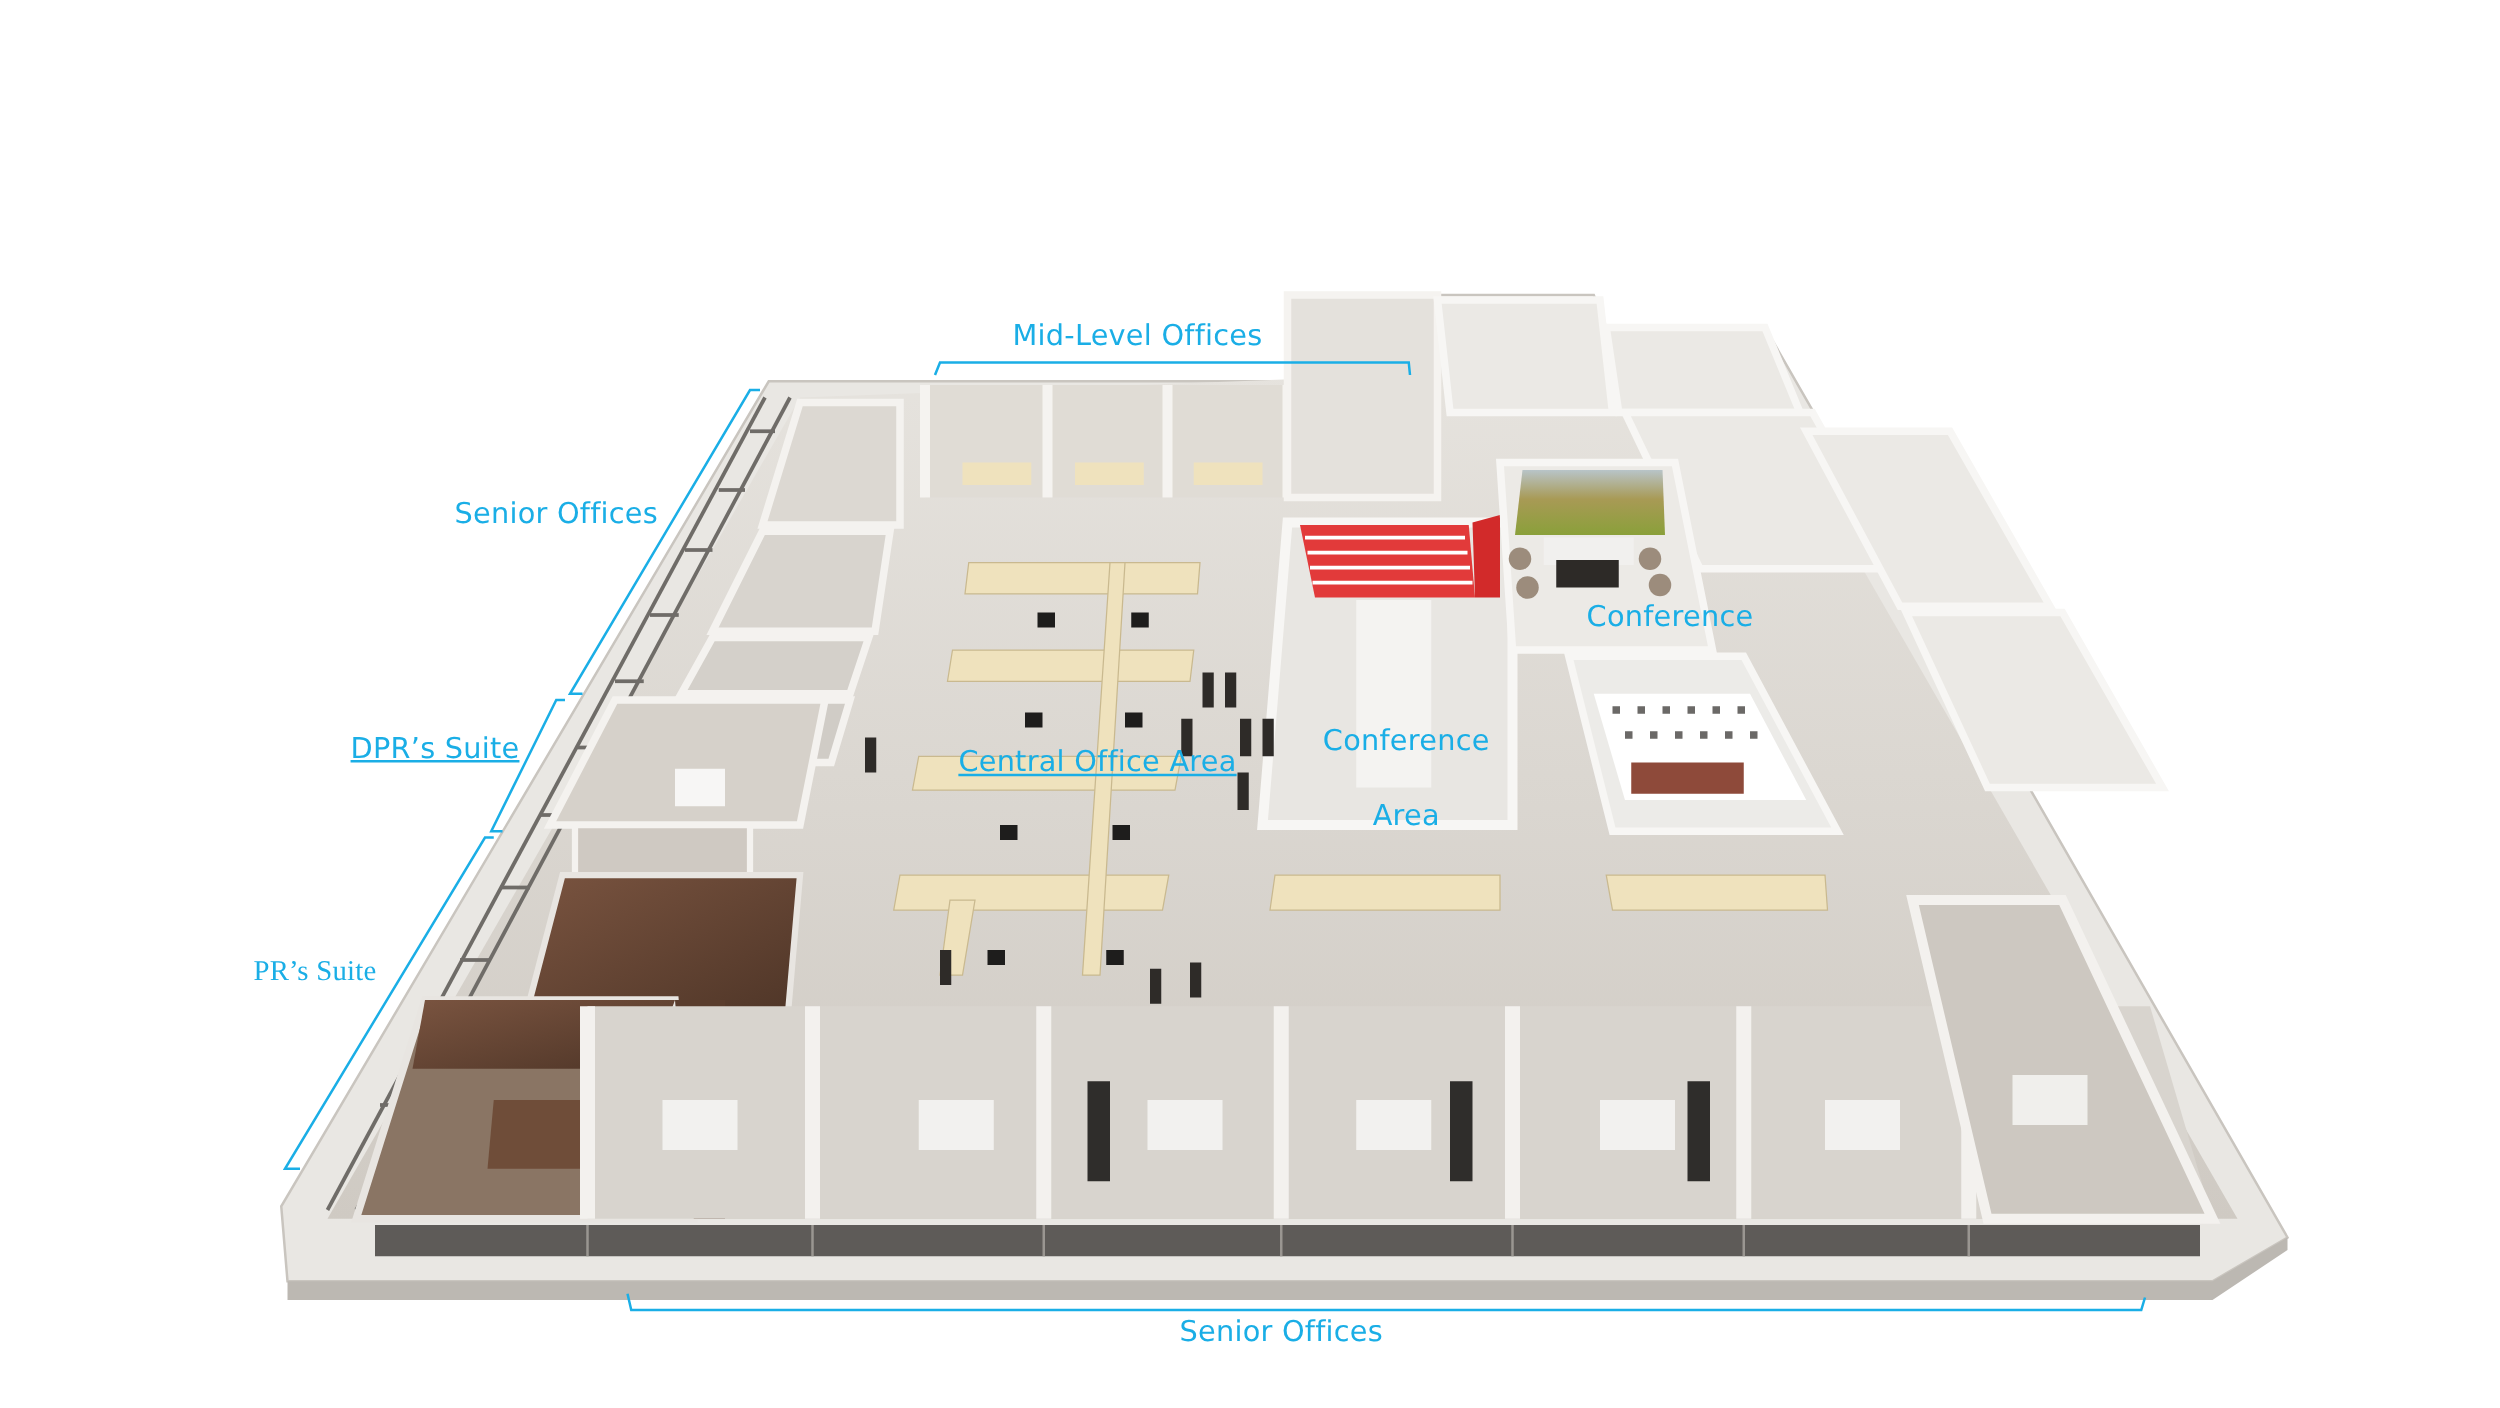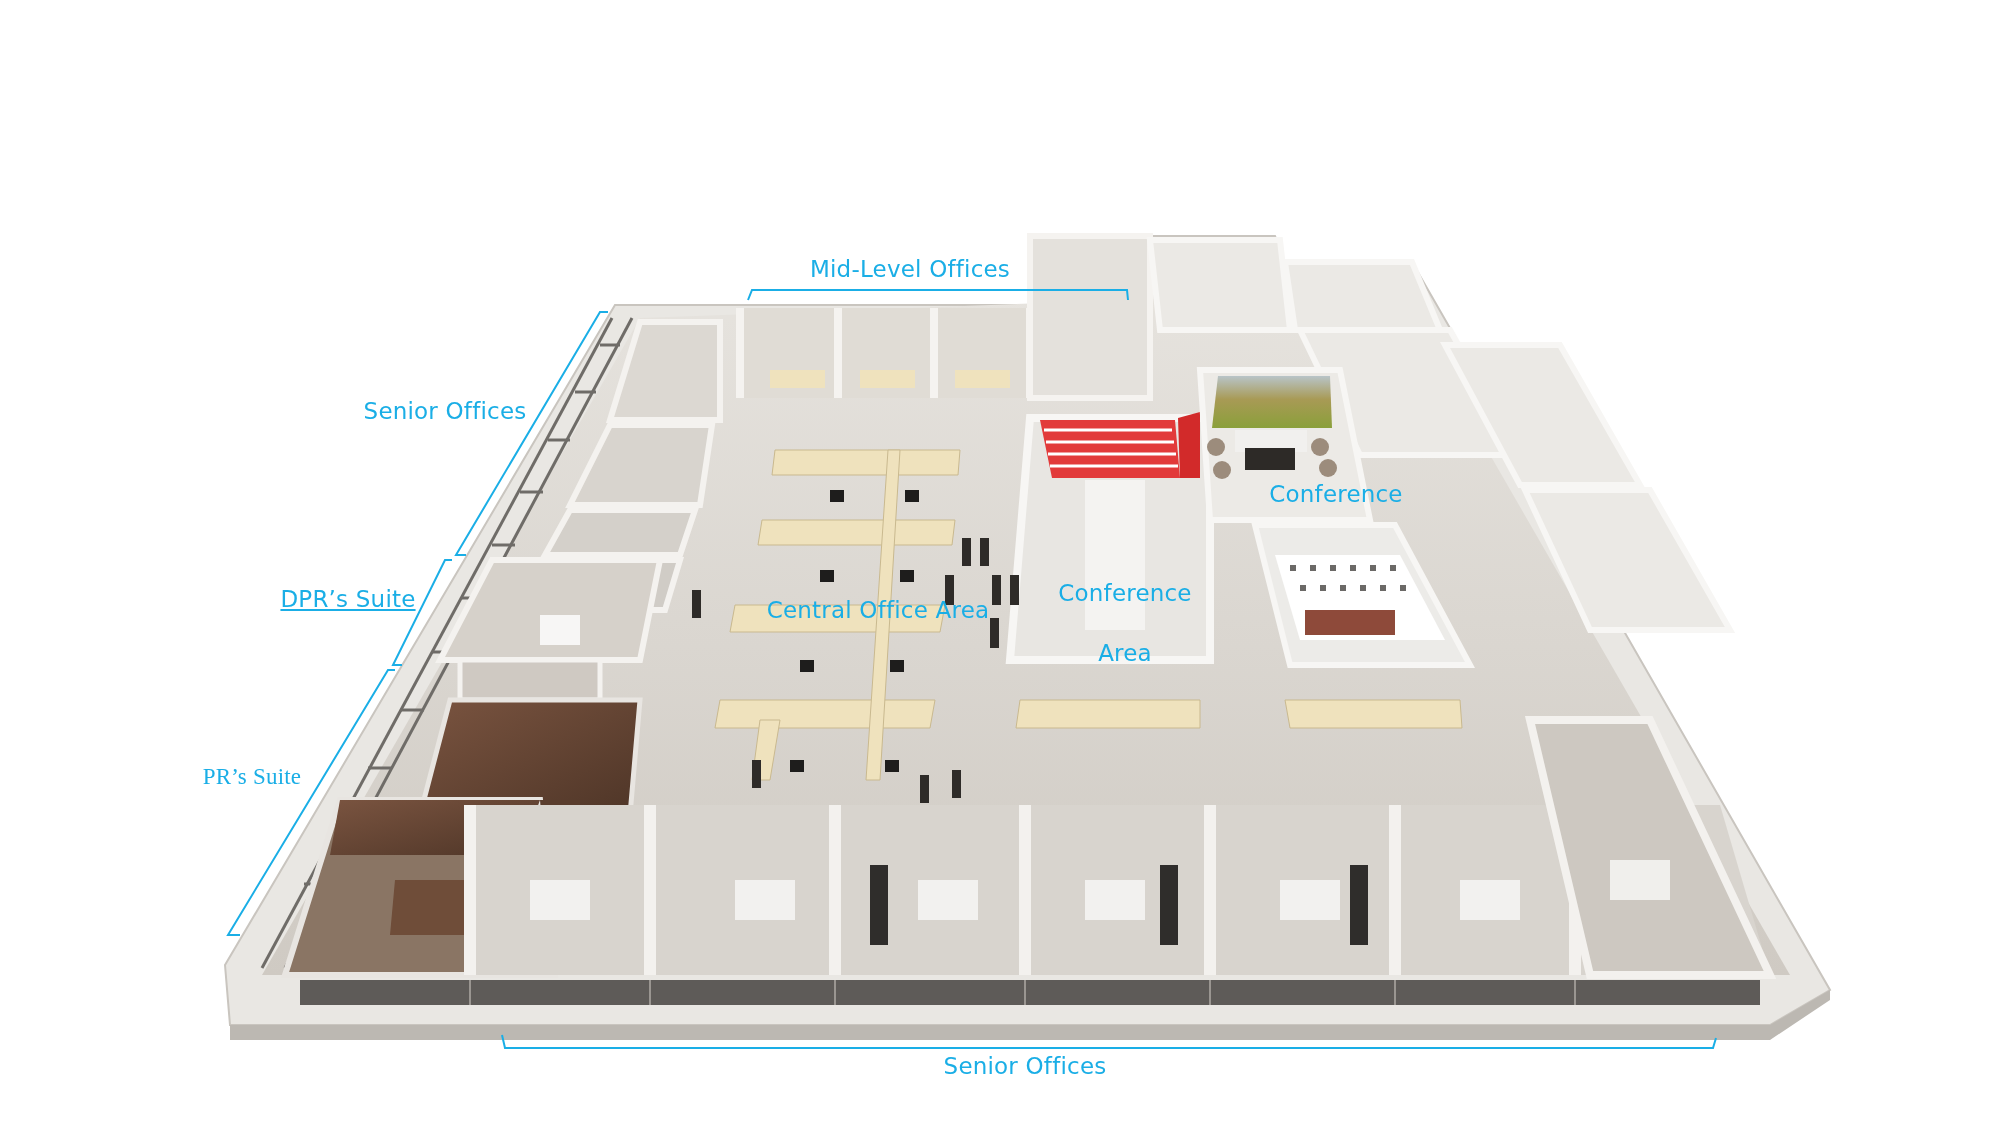--- a/index.html
+++ b/index.html
@@ -241,15 +241,15 @@
   
   <div class="label center" style="left:910px; top:256px;">Mid-Level Offices</div>
   <div class="label center" style="left:445px; top:398px;">Senior Offices</div>
   <div class="label center" style="left:348px; top:586px;text-decoration:underline;">DPR’s Suite</div>
   <div class="label center" style="left:252px; top:763px;font-family:Liberation Serif, serif;">PR’s Suite</div>
   <div class="label center" style="left:1336px; top:481px;">Conference</div>
   <div class="label multi" style="left:1055px; top:548px; width:140px;">
     <span>Conference</span>
     <span>Area</span>
   </div>
-  <div class="label center" style="left:878px; top:597px;">Central Office Area</div>
+  <div class="label center" style="left:878px; top:597px;text-decoration:underline;">Central Office Area</div>
   <div class="label center" style="left:1025px; top:1053px;">Senior Offices</div>
 </div>
 
 </body></html>

